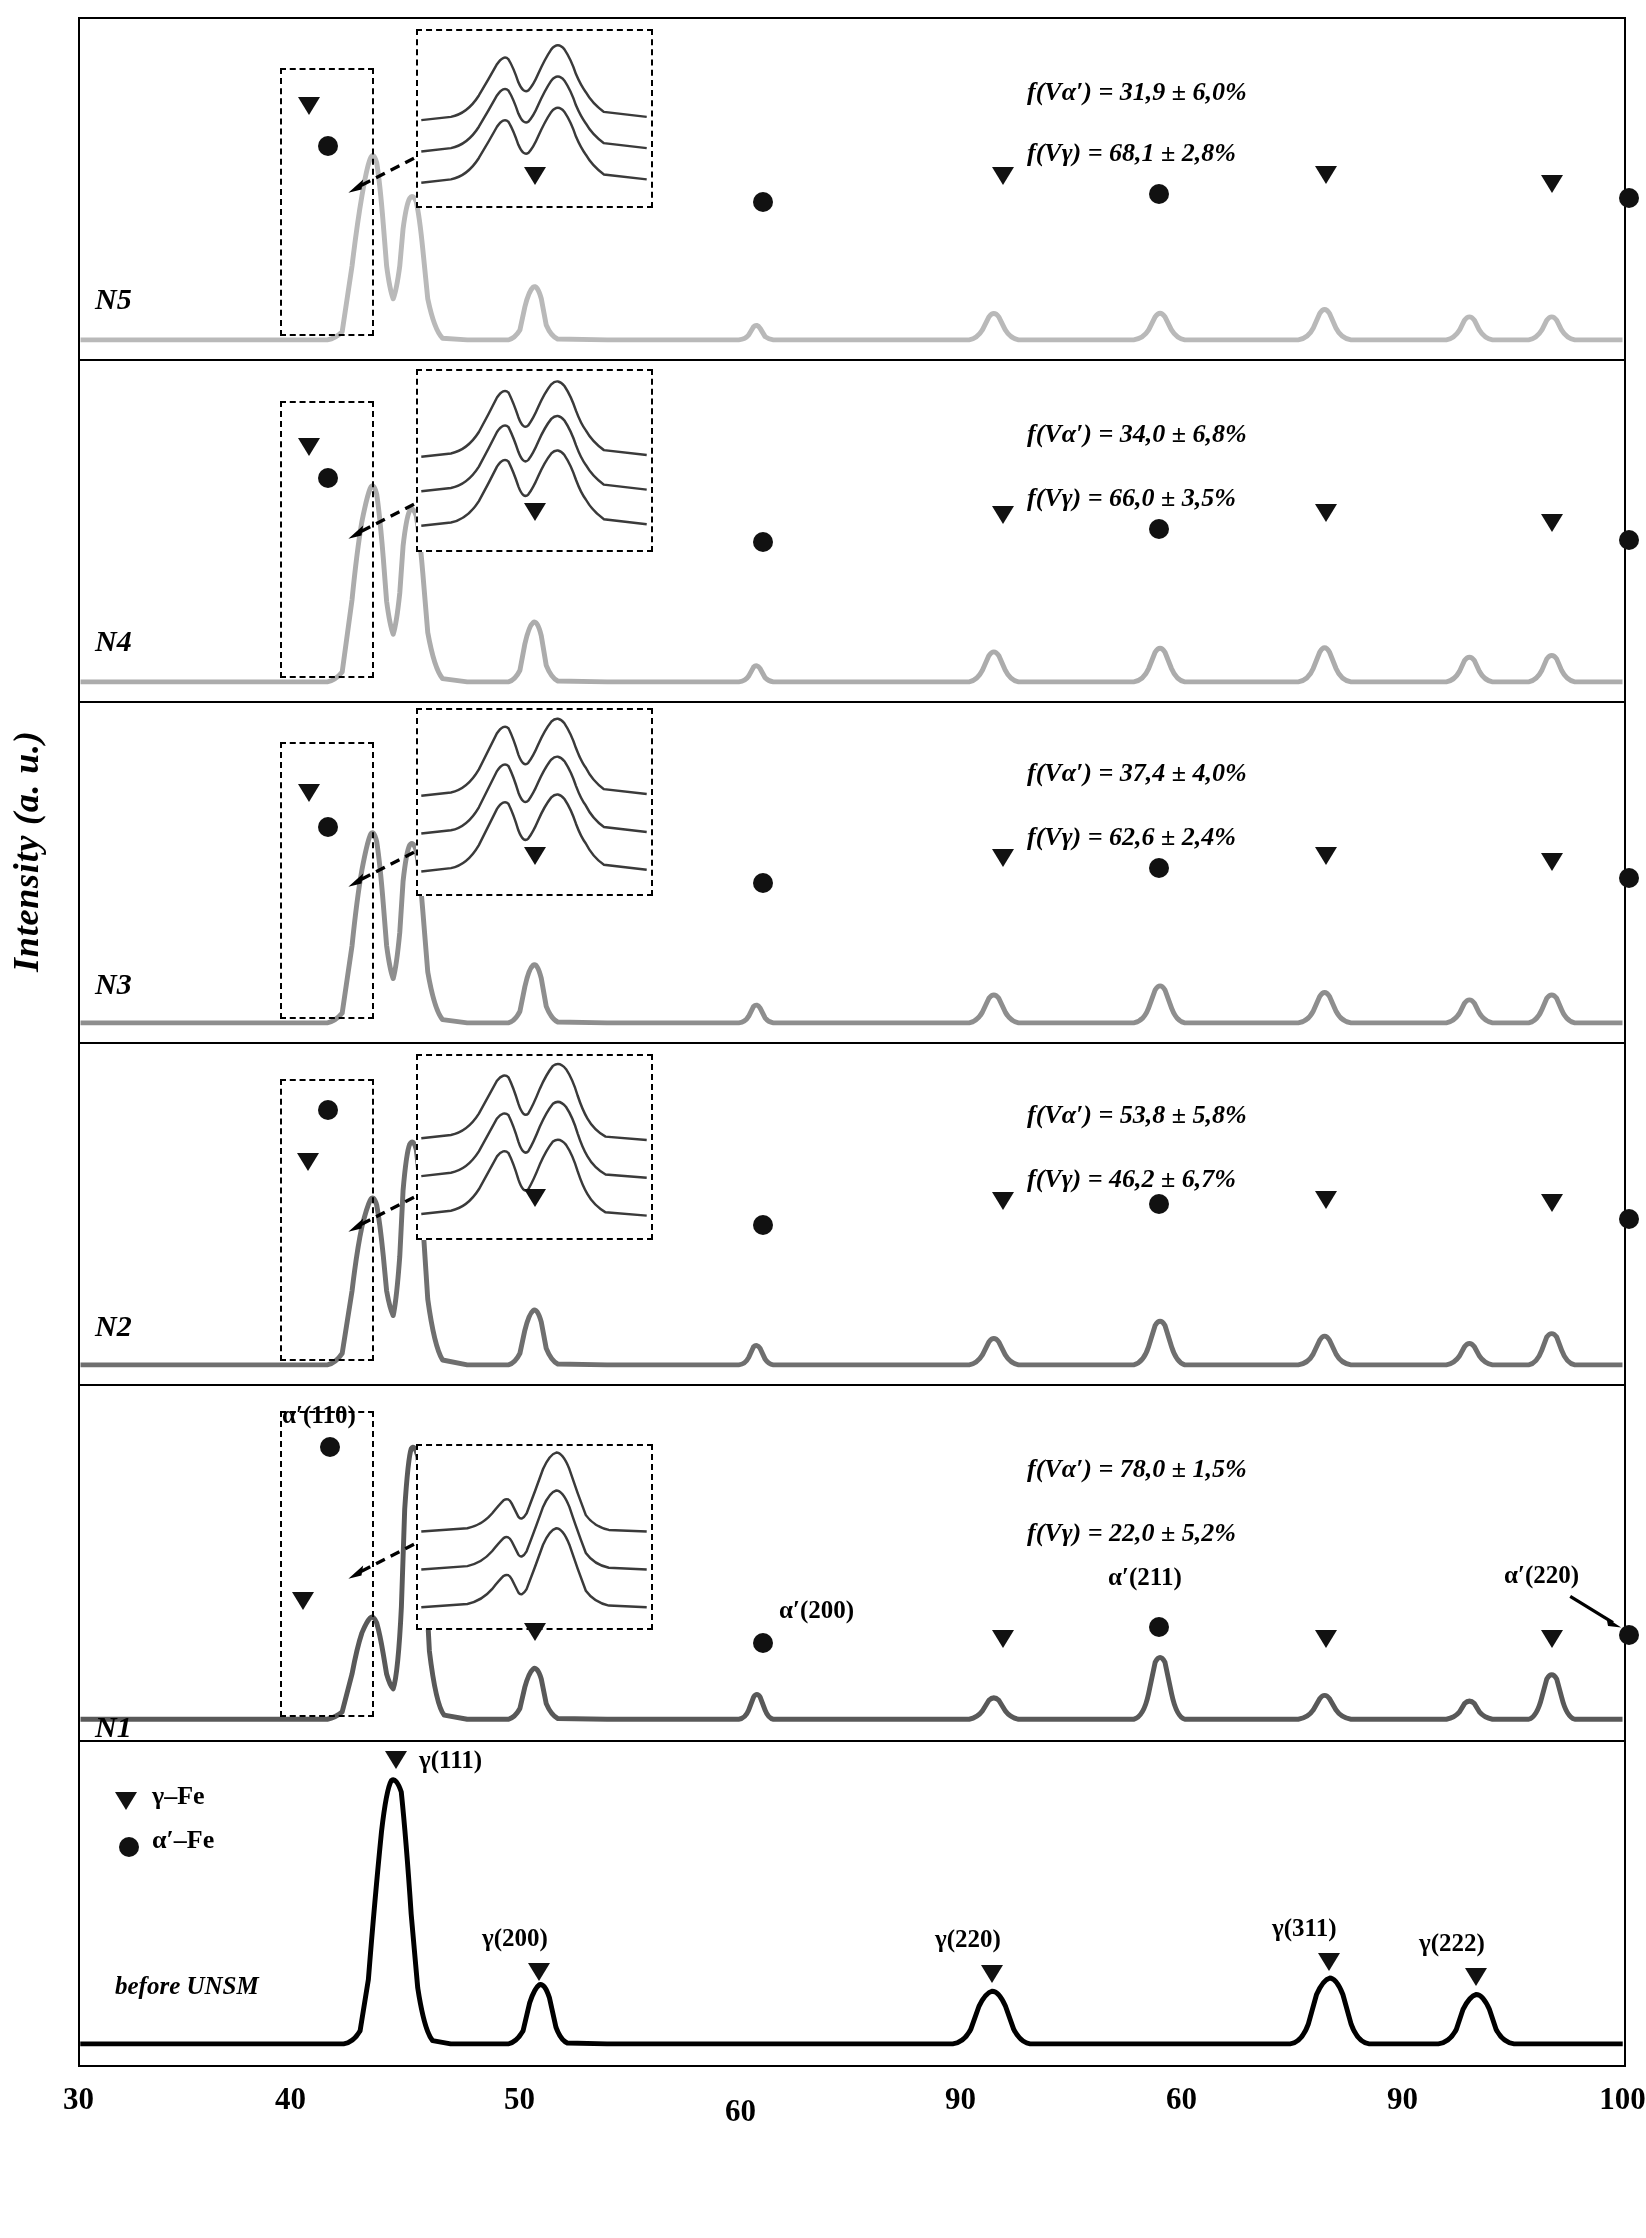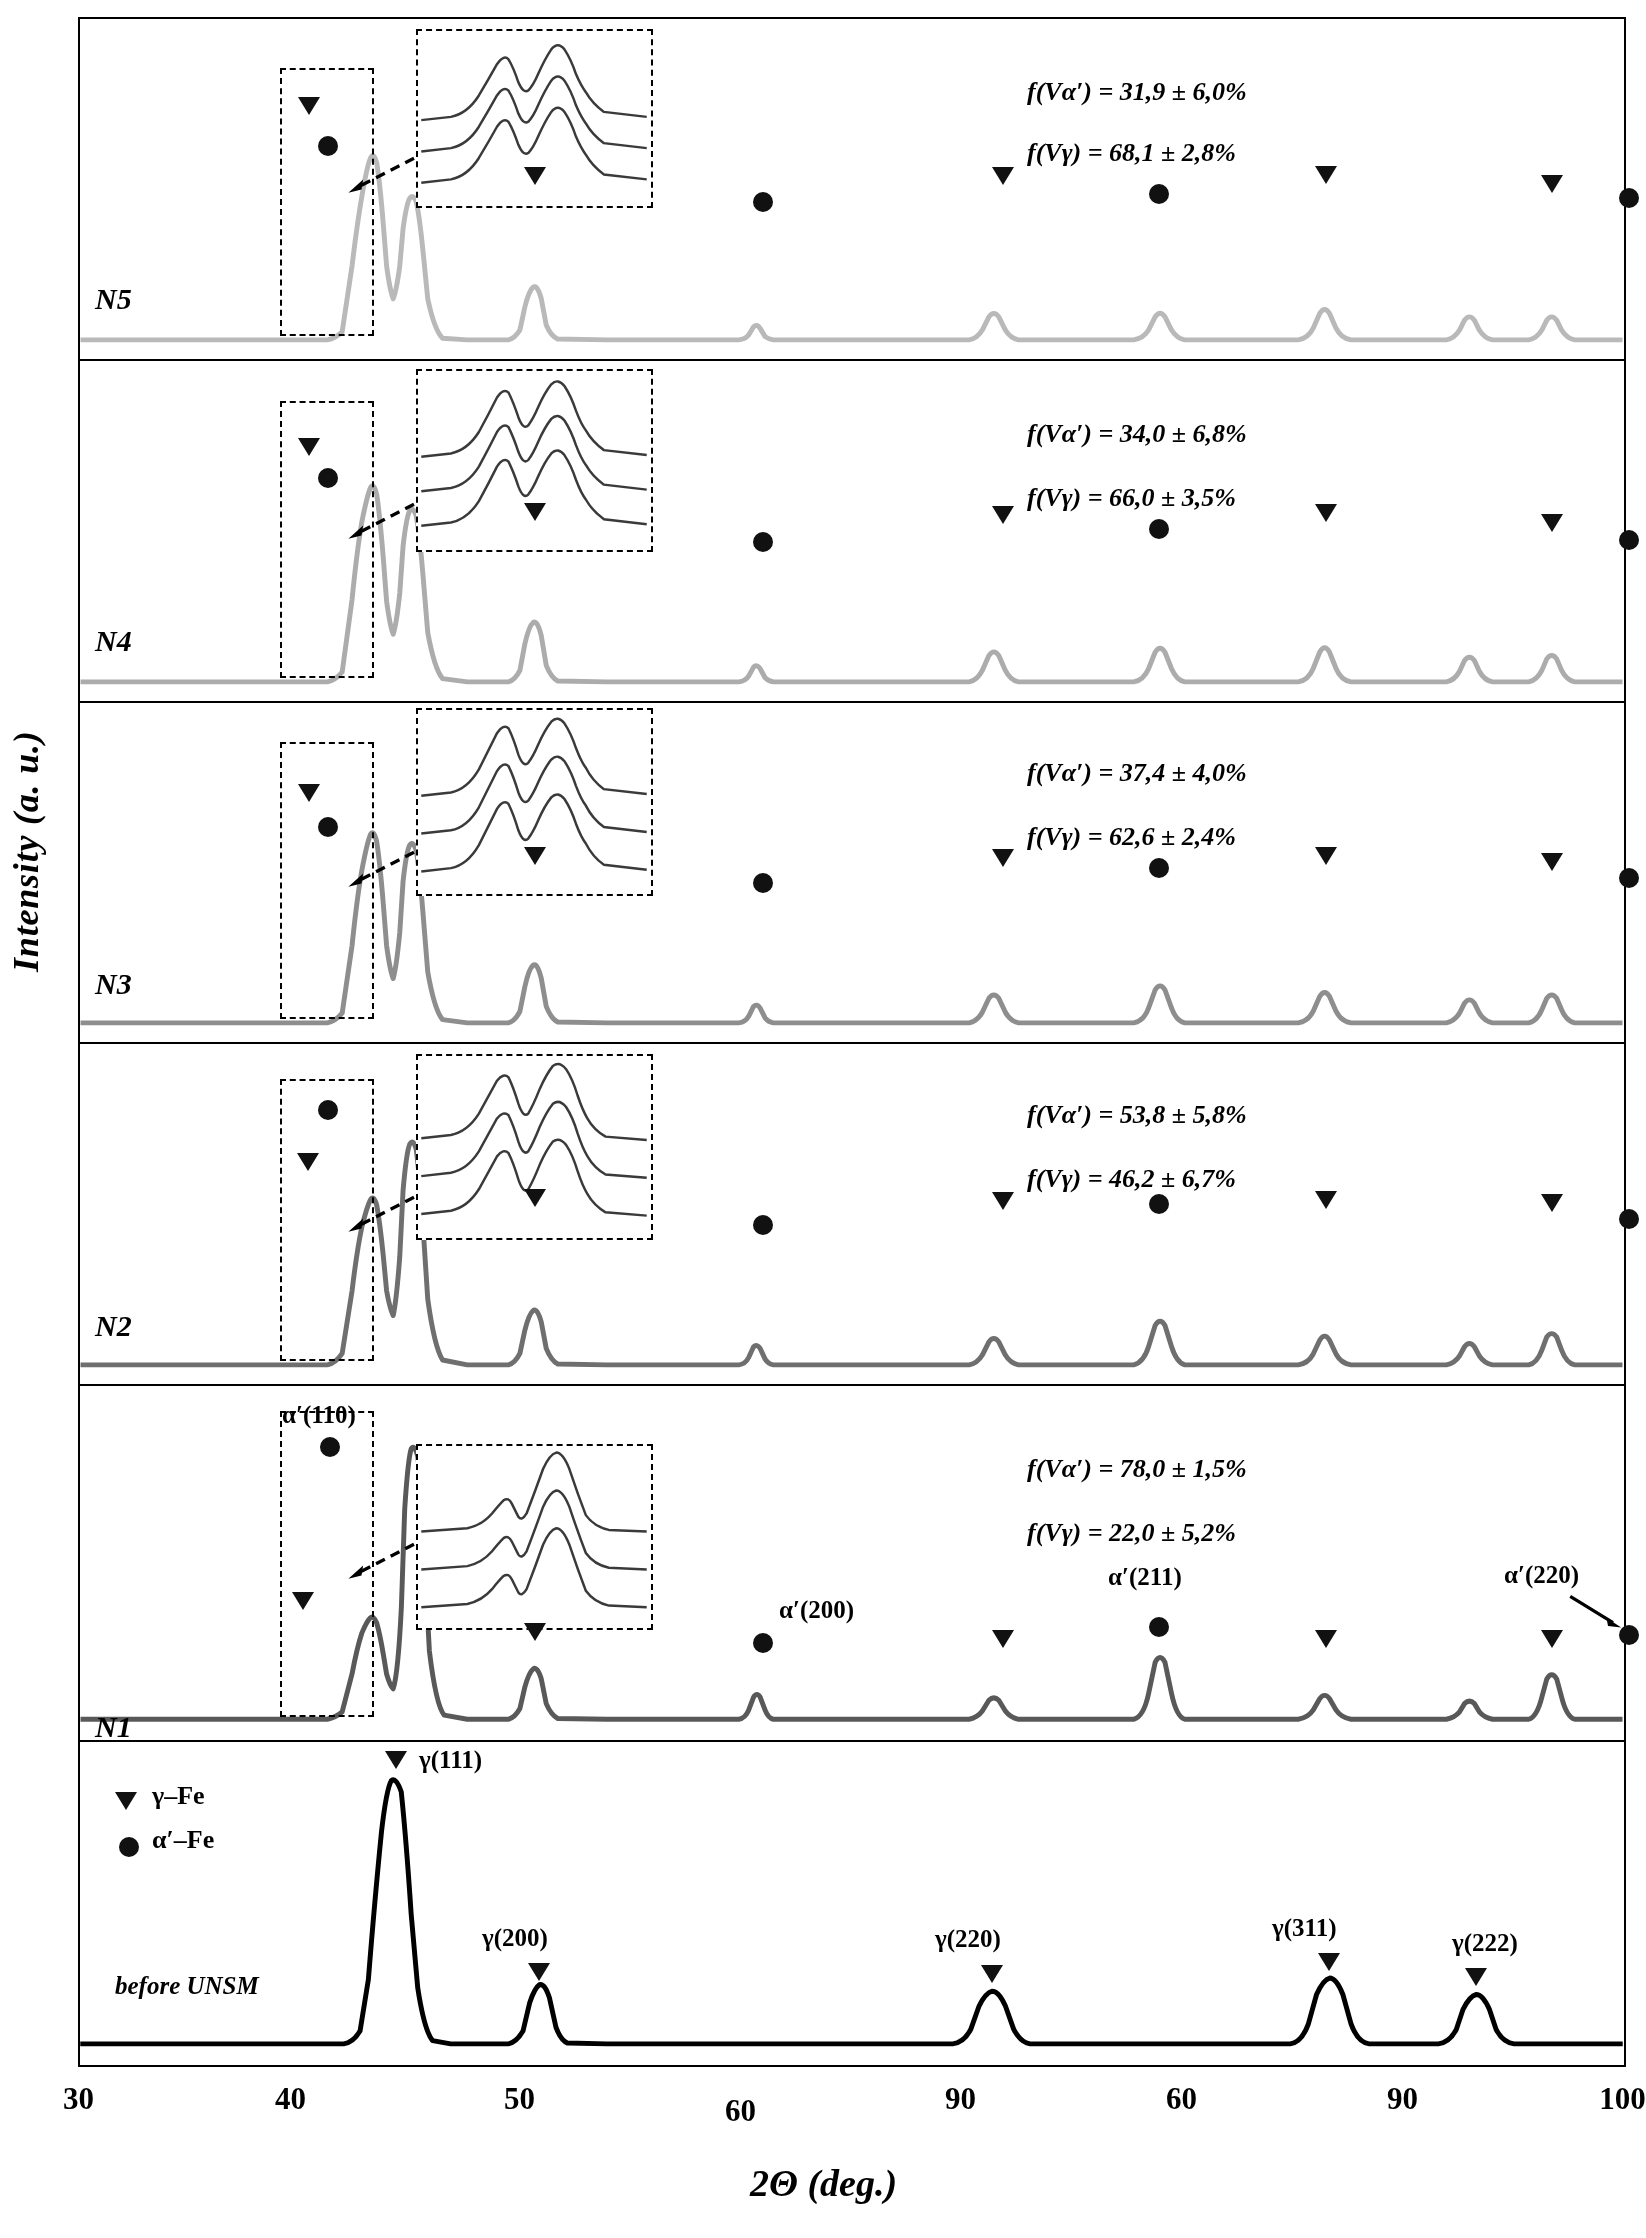--- a/index.html
+++ b/index.html
@@ -125,21 +125,20 @@
     box-sizing: border-box;
   }
   svg { display: block; }
 </style>
 </head>
 <body>
 
 <div id="figure">
 
   <div class="axis-title-y">Intensity (a. u.)</div>
-  <div class="axis-title-x">2Θ (deg.)</div>
 
   <div class="plot-area">
 
     <div class="panel" style="top:0px; height:342px;">
       <svg width="1543" height="339" viewBox="0 0 1874 412">
         <path d="M0,390 L300,390 Q310,388 318,380 L330,300 Q336,250 342,215 Q348,180 352,170
                  Q356,160 360,175 Q364,200 368,250 L372,300 Q376,330 380,340
                  Q384,330 388,300 L392,255 Q396,225 400,218 Q404,212 408,222 Q412,240 416,280
                  L422,340 Q430,378 440,388 L470,390 L520,390
                  Q528,388 534,378 L540,350 Q545,330 550,326 Q555,322 560,340 L566,372
@@ -449,21 +448,21 @@
       <div class="marker tri" style="left:448px; top:222px;"></div>
       <div class="peak-label" style="left:402px; top:183px;">γ(200)</div>
 
       <div class="marker tri" style="left:901px; top:224px;"></div>
       <div class="peak-label" style="left:855px; top:184px;">γ(220)</div>
 
       <div class="marker tri" style="left:1238px; top:212px;"></div>
       <div class="peak-label" style="left:1192px; top:173px;">γ(311)</div>
 
       <div class="marker tri" style="left:1385px; top:227px;"></div>
-      <div class="peak-label" style="left:1339px; top:188px;margin-left:33px;">γ(222)</div>
+      <div class="peak-label" style="left:1339px; top:188px;">γ(222)</div>
     </div>
 
   </div>
 
   <div class="tick-label" style="left:29px; top:2081px;">30</div>
   <div class="tick-label" style="left:241px; top:2081px;">40</div>
   <div class="tick-label" style="left:470px; top:2081px;">50</div>
   <div class="tick-label" style="left:691px; top:2081px;margin-top:12px;">60</div>
   <div class="tick-label" style="left:911px; top:2081px;">90</div>
   <div class="tick-label" style="left:1132px; top:2081px;">60</div>

